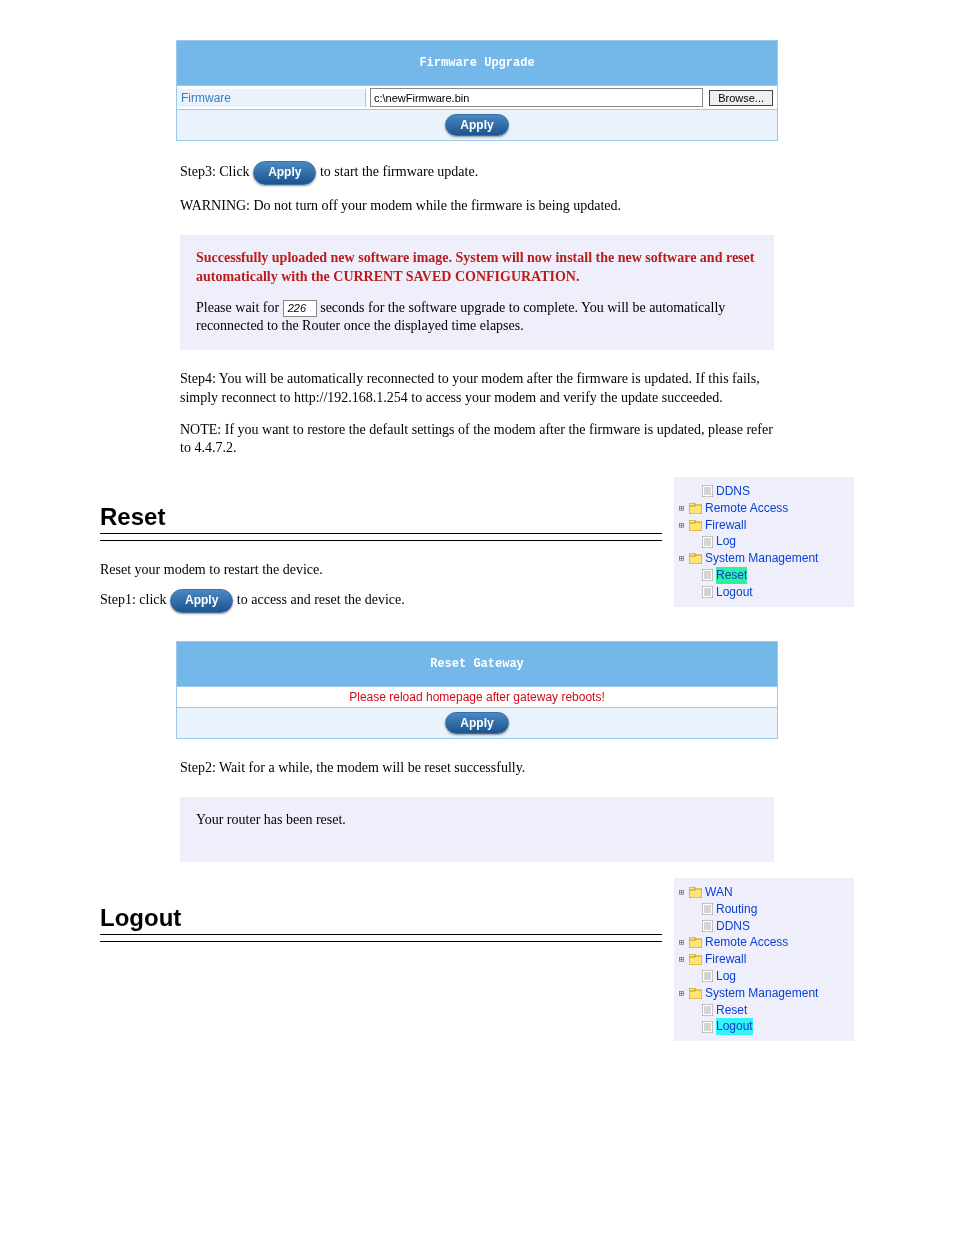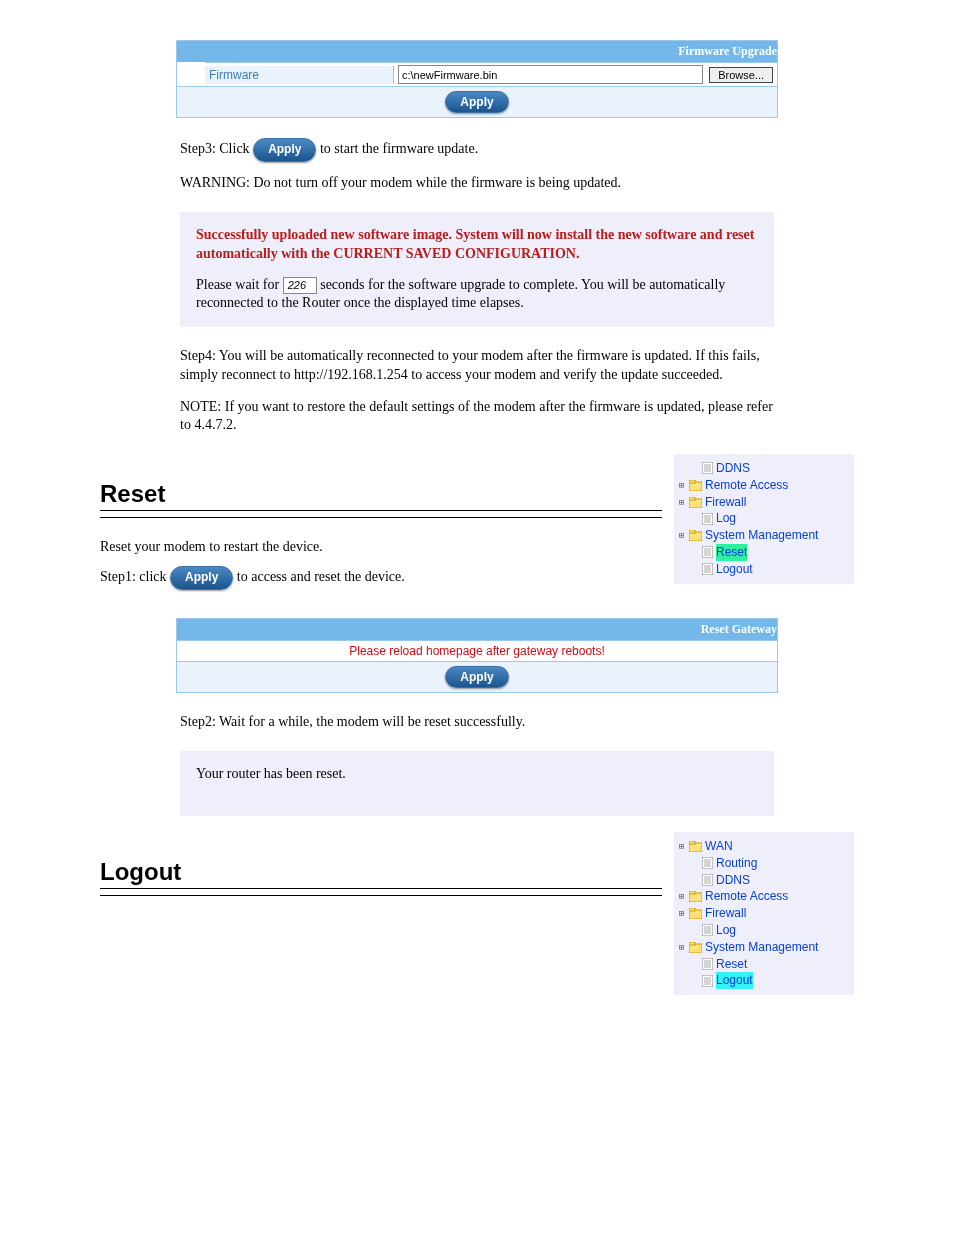--- a/index.html
+++ b/index.html
@@ -12,34 +12,33 @@
   }
   .panel {
     border: 1px solid #9cc8eb;
     width: 600px;
     margin: 0 auto;
     background: #fff;
   }
   .panel-header {
     background: #74b8ea;
     color: #fff;
-    font-family: Liberation Serif, serif;
+    font-family: Liberation Mono, monospace;
     font-weight: bold;
     font-size: 12px;
-    text-align: right;
-    padding: 3px 0;
+    text-align: center;
+    padding: 15px 0;
   }
   .panel-row {
     display: flex;
     border-top: 1px solid #9cc8eb;
     font-family: Arial, sans-serif;
     font-size: 12px;
     min-height: 22px;
     align-items: center;
-    margin-left: 28px;
   }
   .panel-row .label-cell {
     width: 180px;
     padding: 2px 4px;
     color: #3a7fbc;
     background: #eaf3fb;
     border-right: 1px solid #9cc8eb;
   }
   .panel-row .input-cell {
     flex: 1;

